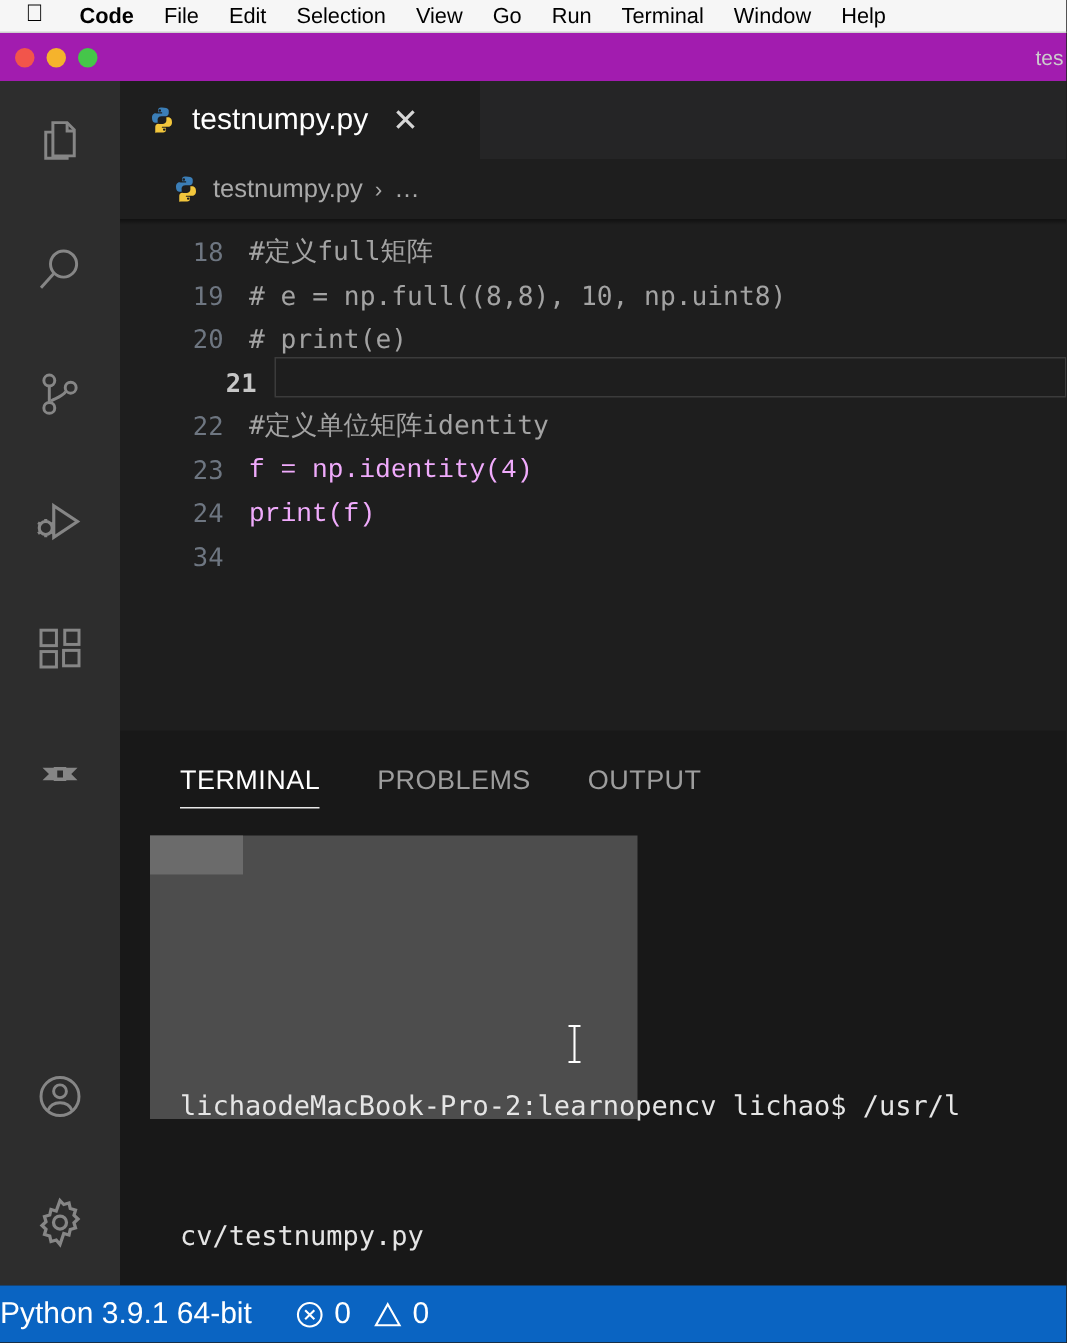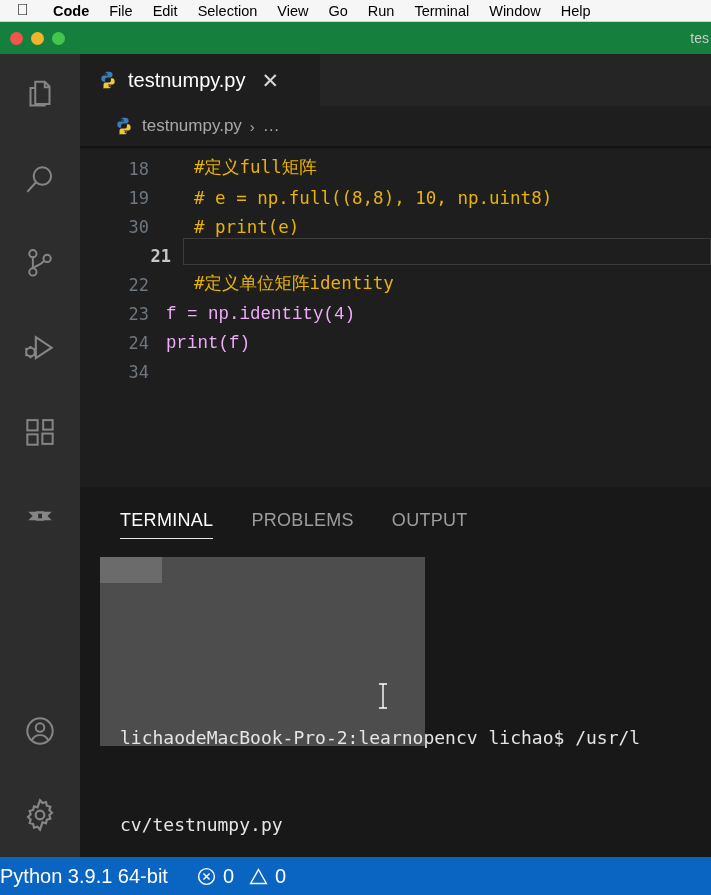--- a/index.html
+++ b/index.html
@@ -28,21 +28,21 @@
   }
   .menu-item {
     color: #000; font-size: 14.5px; white-space: nowrap;
     padding: 0 10px; height: 16px; display: flex; align-items: center;
   }
   .menu-item.bold { font-weight: bold; }
 
   
   .titlebar {
     position: absolute; top: 22px; left: 0; width: 711px; height: 32px;
-    background: #15803d;
+    background: #a21caf;
     display: flex; align-items: center;
   }
   .lights { display: flex; gap: 8px; margin-left: 10px; }
   .light { width: 13px; height: 13px; border-radius: 50%; }
   .light.red { background: #f2554b; }
   .light.yellow { background: #f5b32c; }
   .light.green { background: #45c64a; }
   .win-title {
     position: absolute; right: 0; top: 0; height: 32px;
     display: flex; align-items: center;
@@ -101,21 +101,21 @@
   .ln {
     width: 86px; text-align: right; padding-right: 17px;
     color: #6e7681; flex: none; font-size: 17px;
   }
   .code-line.active .ln { color: #c6c6c6; font-weight: bold; margin-left: 22px; }
   .code-line.active .code-text {
     position: absolute; left: 103px; right: 0px; top: 1px; bottom: 1px;
     border: 1px solid #3b3b3b;
   }
   .code-text { color: #d4d4d4; white-space: pre; }
-  .c-comment { color: #eab308; margin-left: 28px; }
+  .c-comment { color: #a3a3a3; }
   .c-plain { color: #f0abfc; font-family: Liberation Mono, monospace; }
 
   
   .panel {
     position: absolute; left: 80px; right: 0; top: 487px; bottom: 38px;
     background: #181818;
     overflow: hidden;
   }
   .panel-tabs {
     display: flex; align-items: flex-end; gap: 0;
@@ -289,21 +289,21 @@
 
       <div class="code-line">
         <span class="ln">18</span>
         <span class="code-text c-comment">#定义full矩阵</span>
       </div>
       <div class="code-line">
         <span class="ln">19</span>
         <span class="code-text c-comment"># e = np.full((8,8), 10, np.uint8)</span>
       </div>
       <div class="code-line">
-        <span class="ln">30</span>
+        <span class="ln">20</span>
         <span class="code-text c-comment"># print(e)</span>
       </div>
       <div class="code-line active">
         <span class="ln">21</span>
         <span class="code-text c-plain"></span>
       </div>
       <div class="code-line">
         <span class="ln">22</span>
         <span class="code-text c-comment">#定义单位矩阵identity</span>
       </div>

